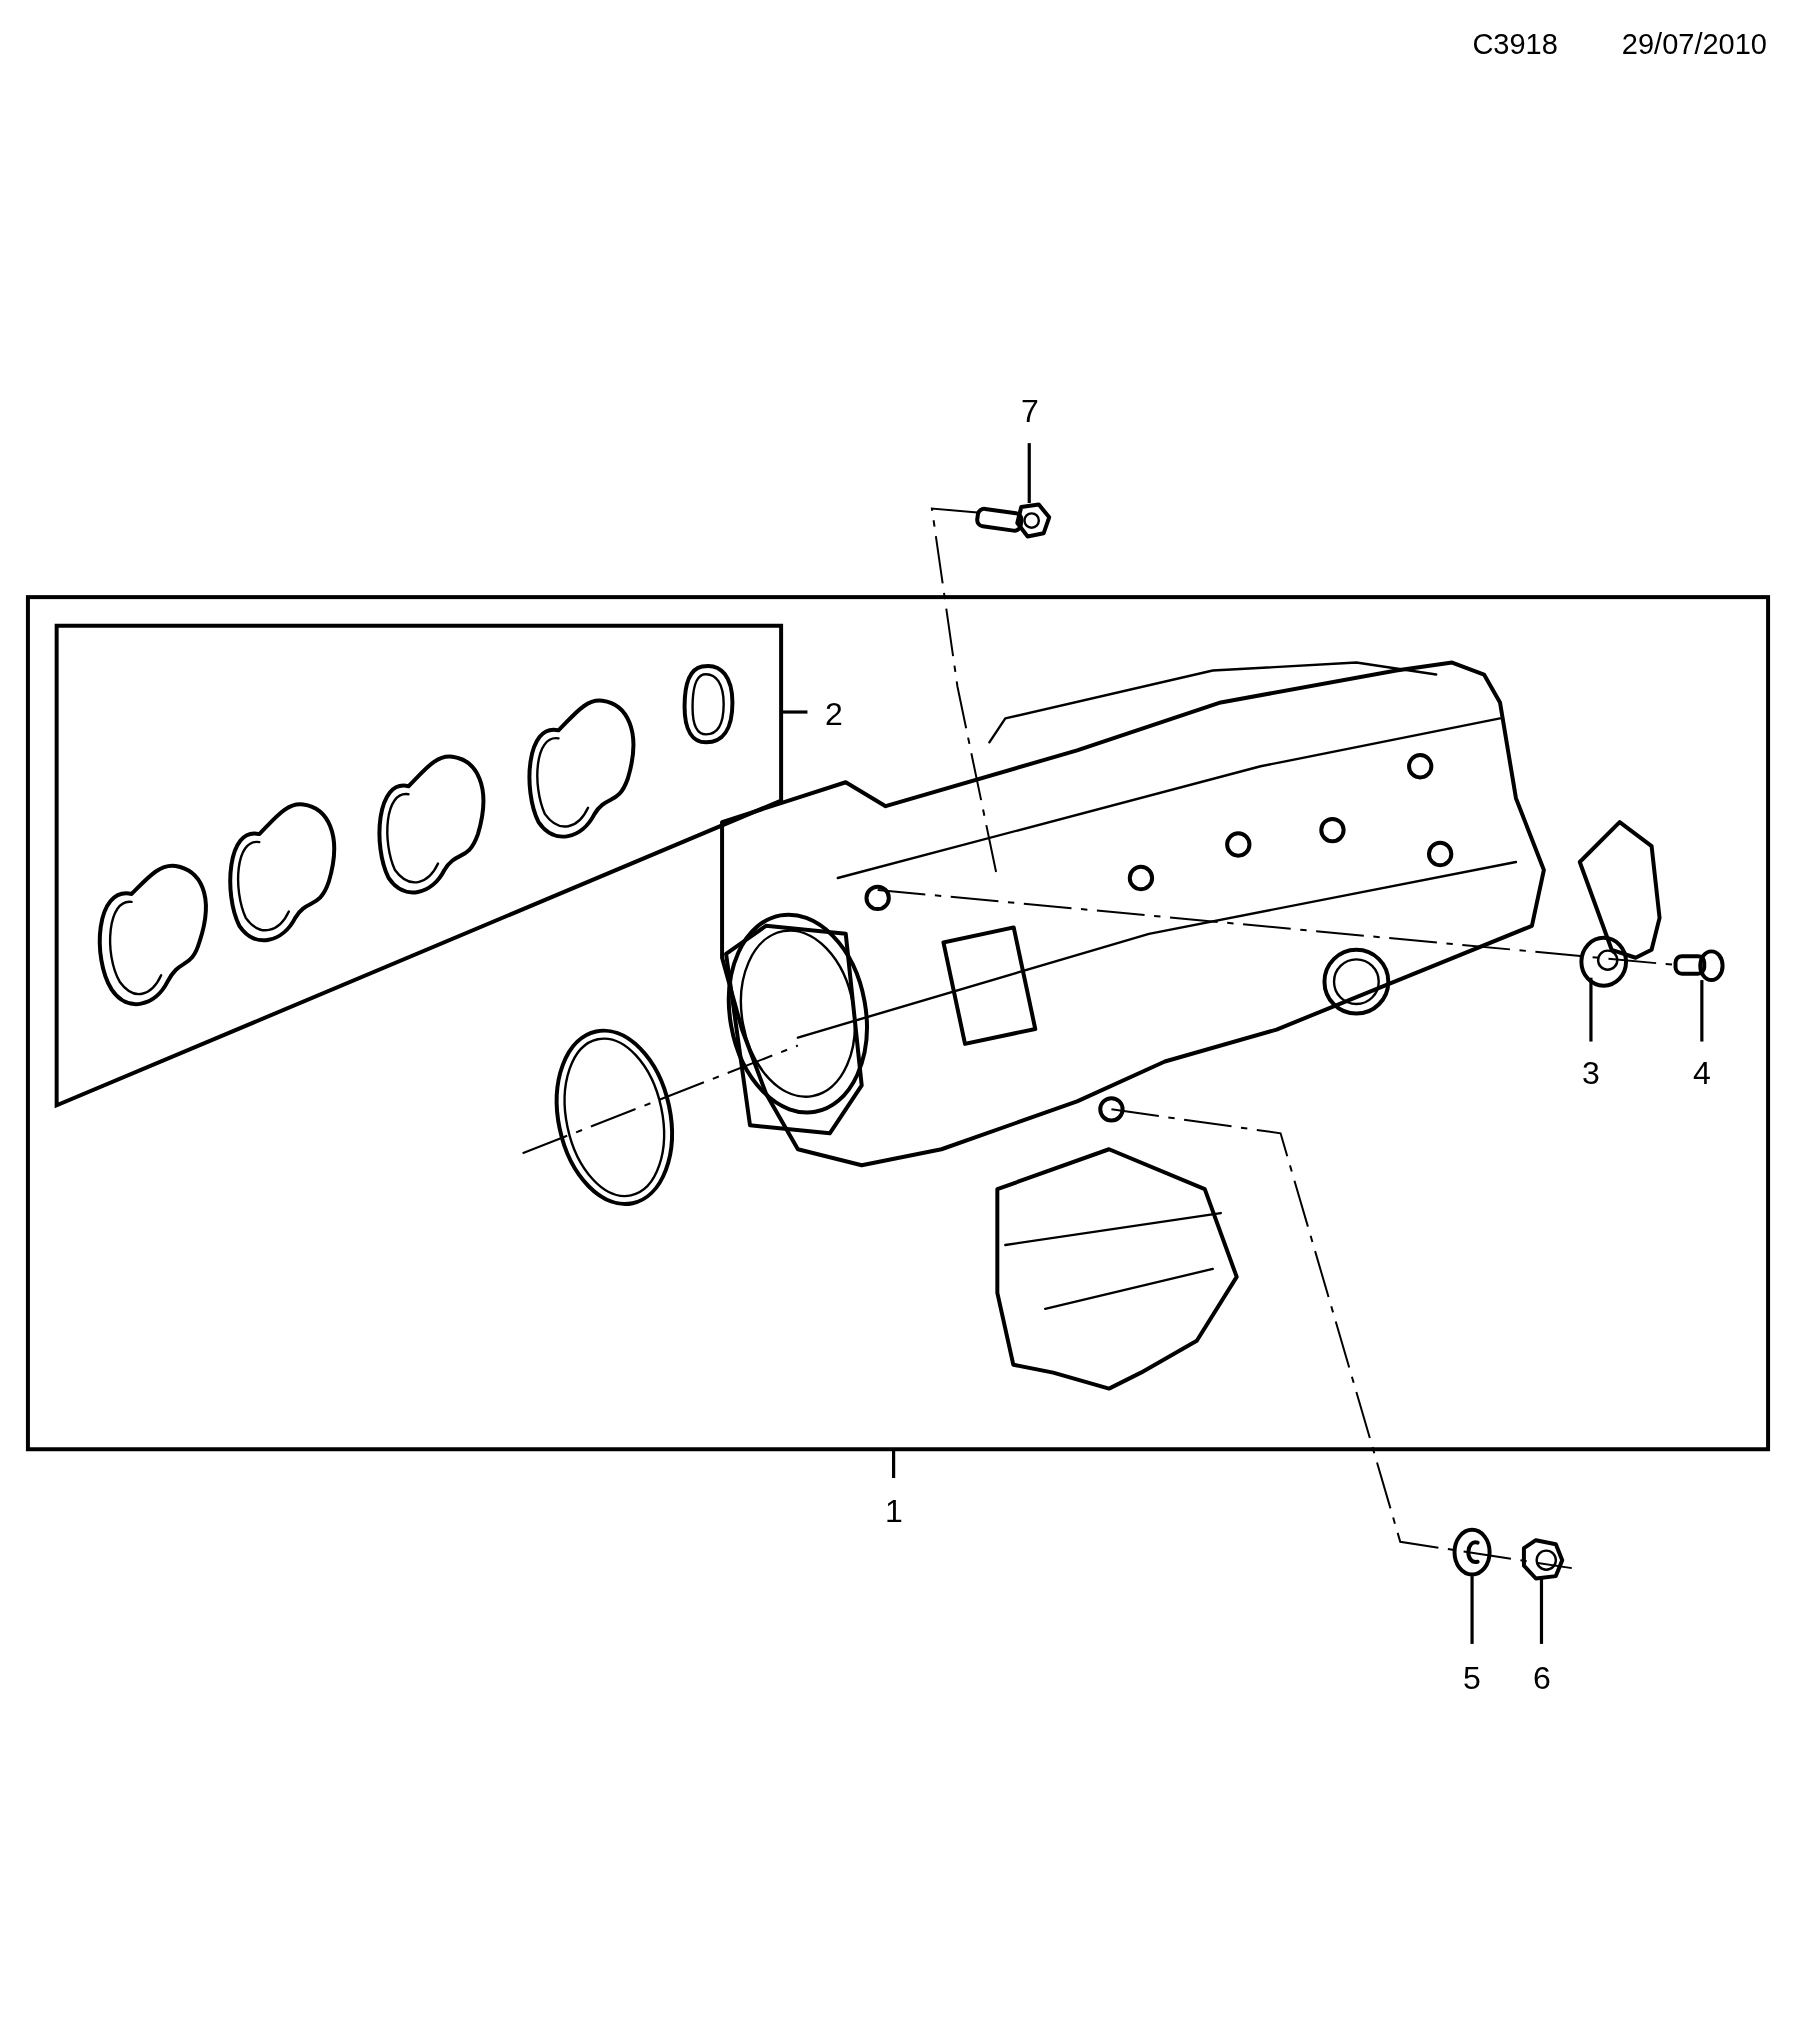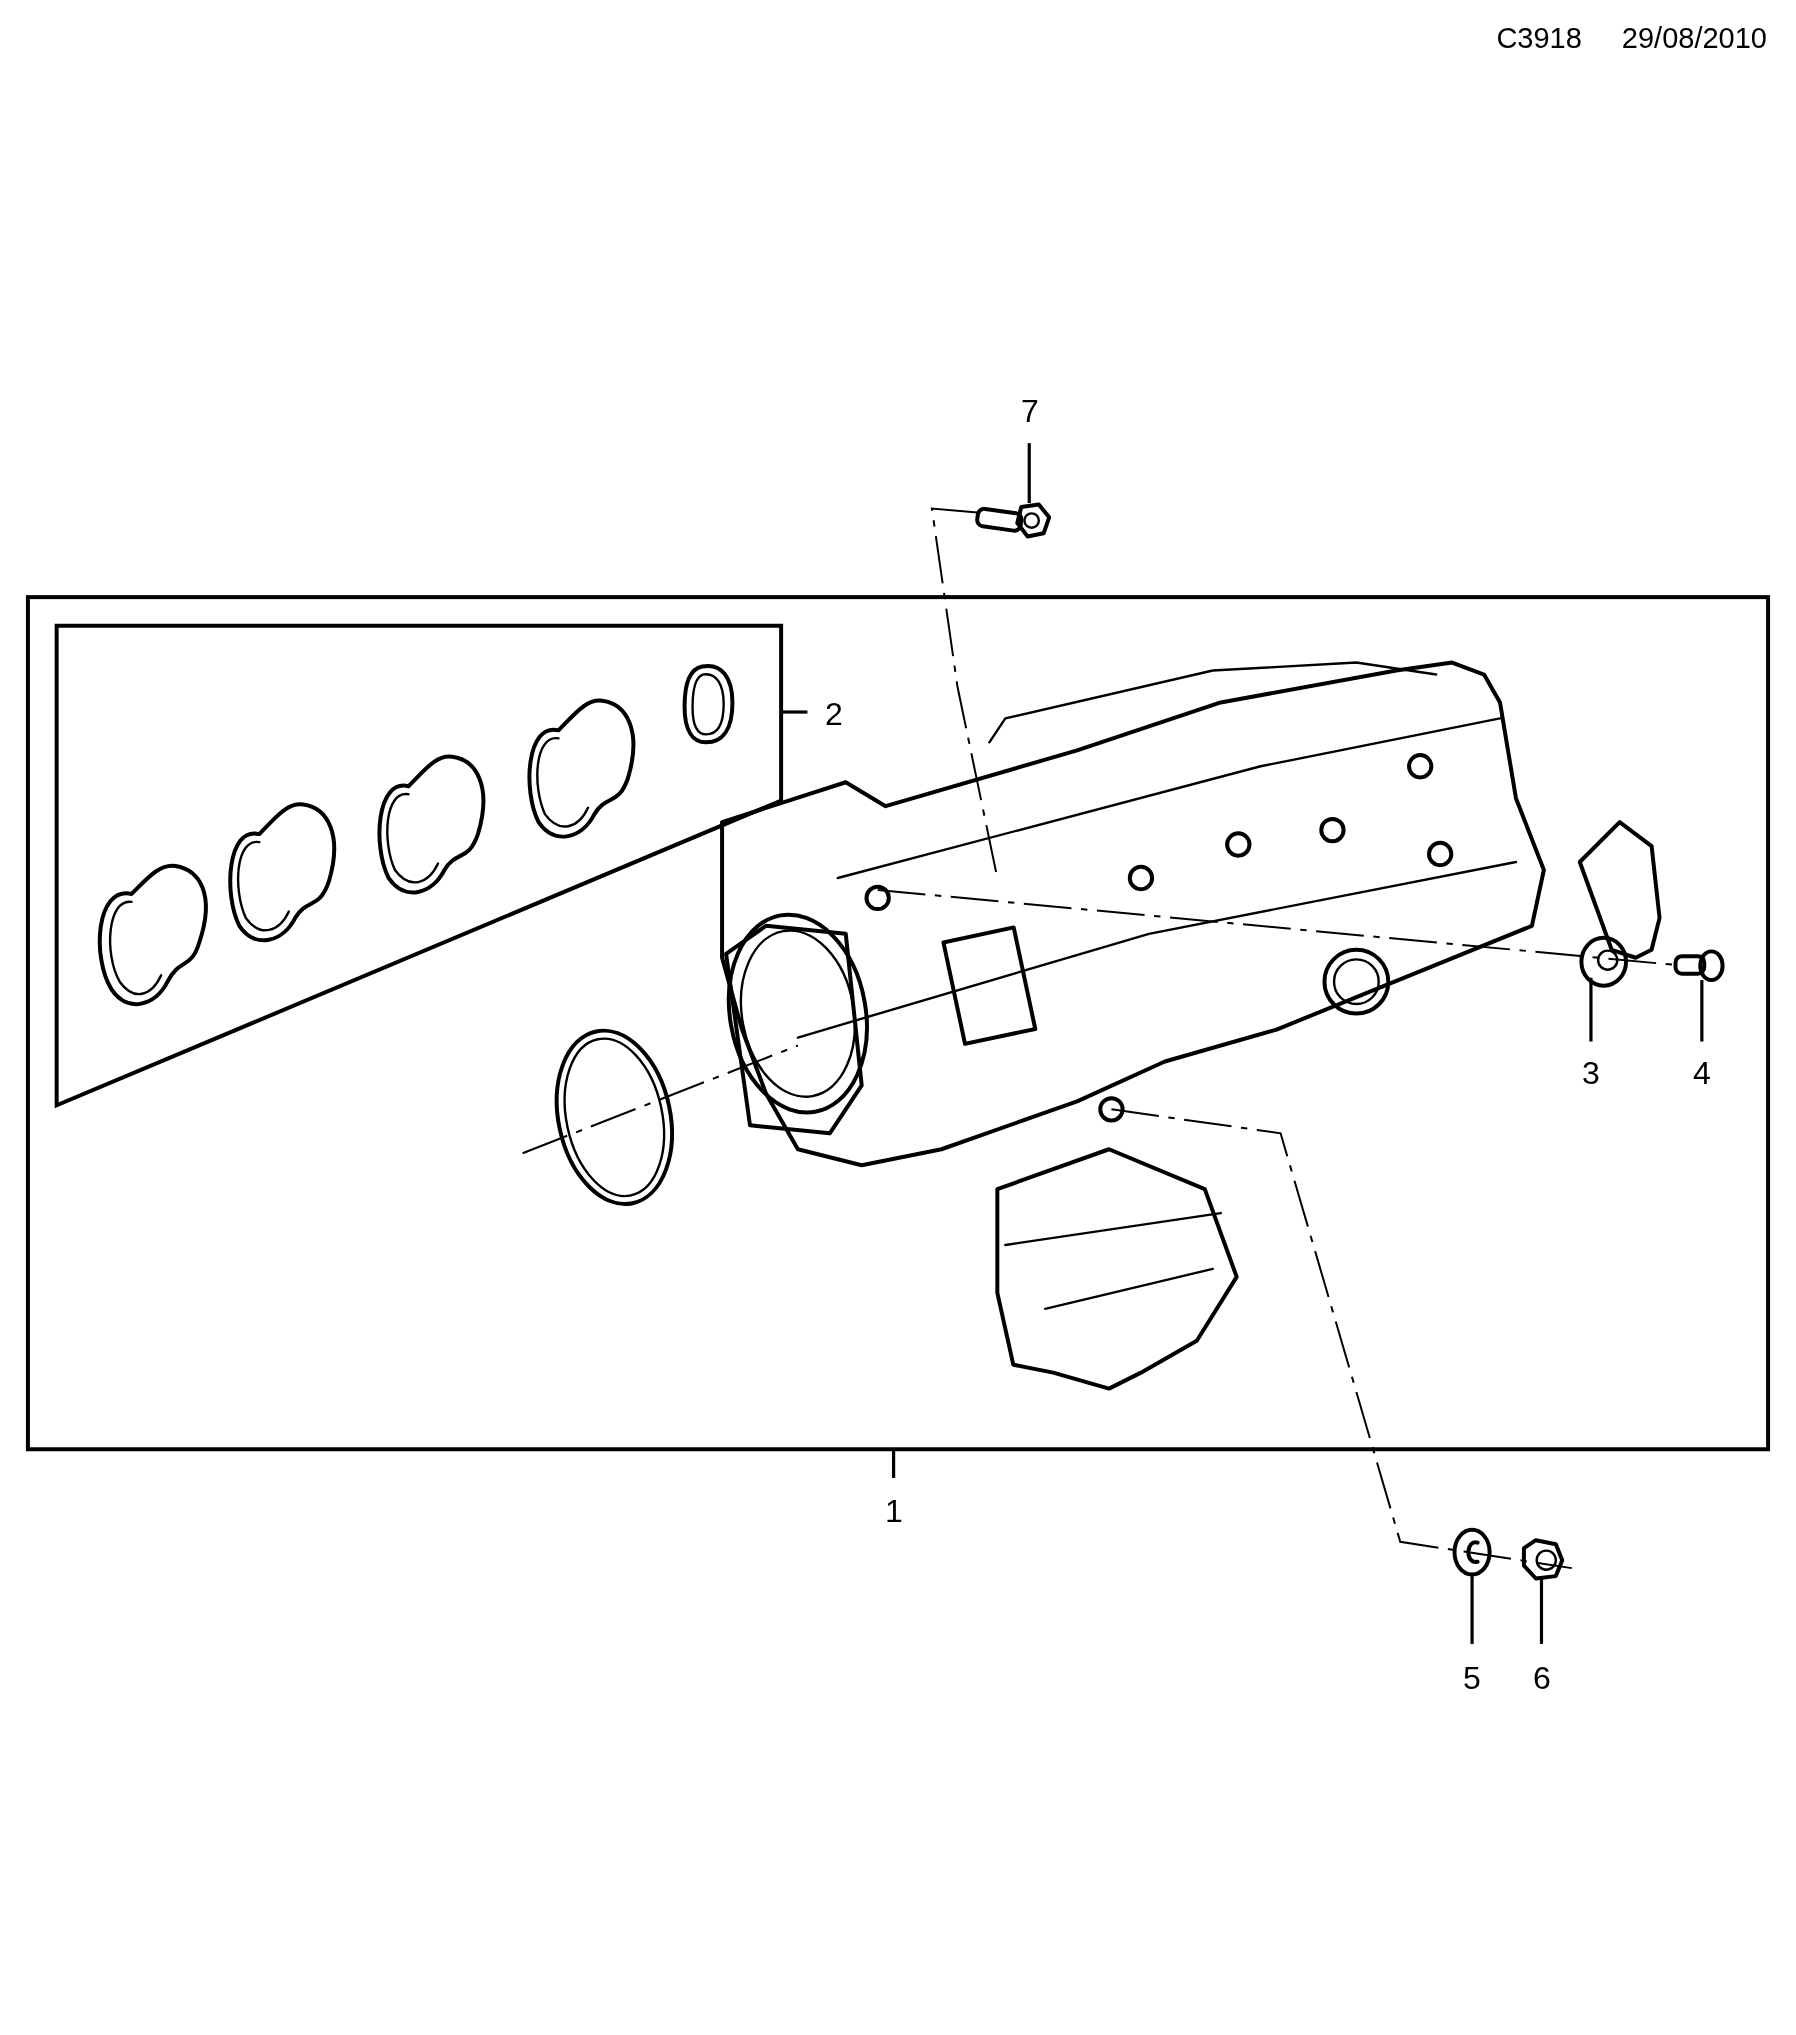--- a/index.html
+++ b/index.html
@@ -1,33 +1,33 @@
 <!DOCTYPE html>
 <html style="font-size:12.8px"><head>
   <meta charset="utf-8">
   <style>
     html, body { margin: 0; padding: 0; background: #ffffff; }
     body { width: 1796px; height: 2036px; position: relative; overflow: hidden;
            font-family: "Liberation Sans", sans-serif; color: #000; }
-    .header { position: absolute; top: 22px; right: 29px; font-size: 29px; display: flex; gap: 40px; align-items: center; }
+    .header { position: absolute; top: 28px; right: 29px; font-size: 29px; display: flex; gap: 64px; align-items: center; }
     .header span { display: inline-block; }
     svg.diagram { position: absolute; left: 0; top: 0; }
     .callout { position: absolute; font-size: 32px; line-height: 1; transform: translate(-50%, -50%); }
     .stroke { fill: none; stroke: #000; stroke-width: 5; stroke-linejoin: round; stroke-linecap: round; }
     .thin { fill: none; stroke: #000; stroke-width: 3; stroke-linejoin: round; stroke-linecap: round; }
     .box { fill: none; stroke: #000; stroke-width: 5; }
     .leader { fill: none; stroke: #000; stroke-width: 4; }
     .dash { fill: none; stroke: #000; stroke-width: 2.5; stroke-dasharray: 60 12 8 12; }
   </style>
 </head>
 <body>
 
 <div class="header">
   <span>C3918</span>
-  <span>29/08/2010</span>
+  <span>29/07/2010</span>
 </div>
 
 <svg class="diagram" width="1796" height="2036" viewBox="0 0 2251 2551">
 
   <rect class="box" x="35" y="748" width="2181" height="1068"></rect>
   <line class="leader" x1="1120" y1="1816" x2="1120" y2="1852"></line>
 
   <path class="box" d="M71 784 L979 784 L979 1003 L71 1385 Z"></path>
   <line class="leader" x1="979" y1="892" x2="1012" y2="892"></line>
 

